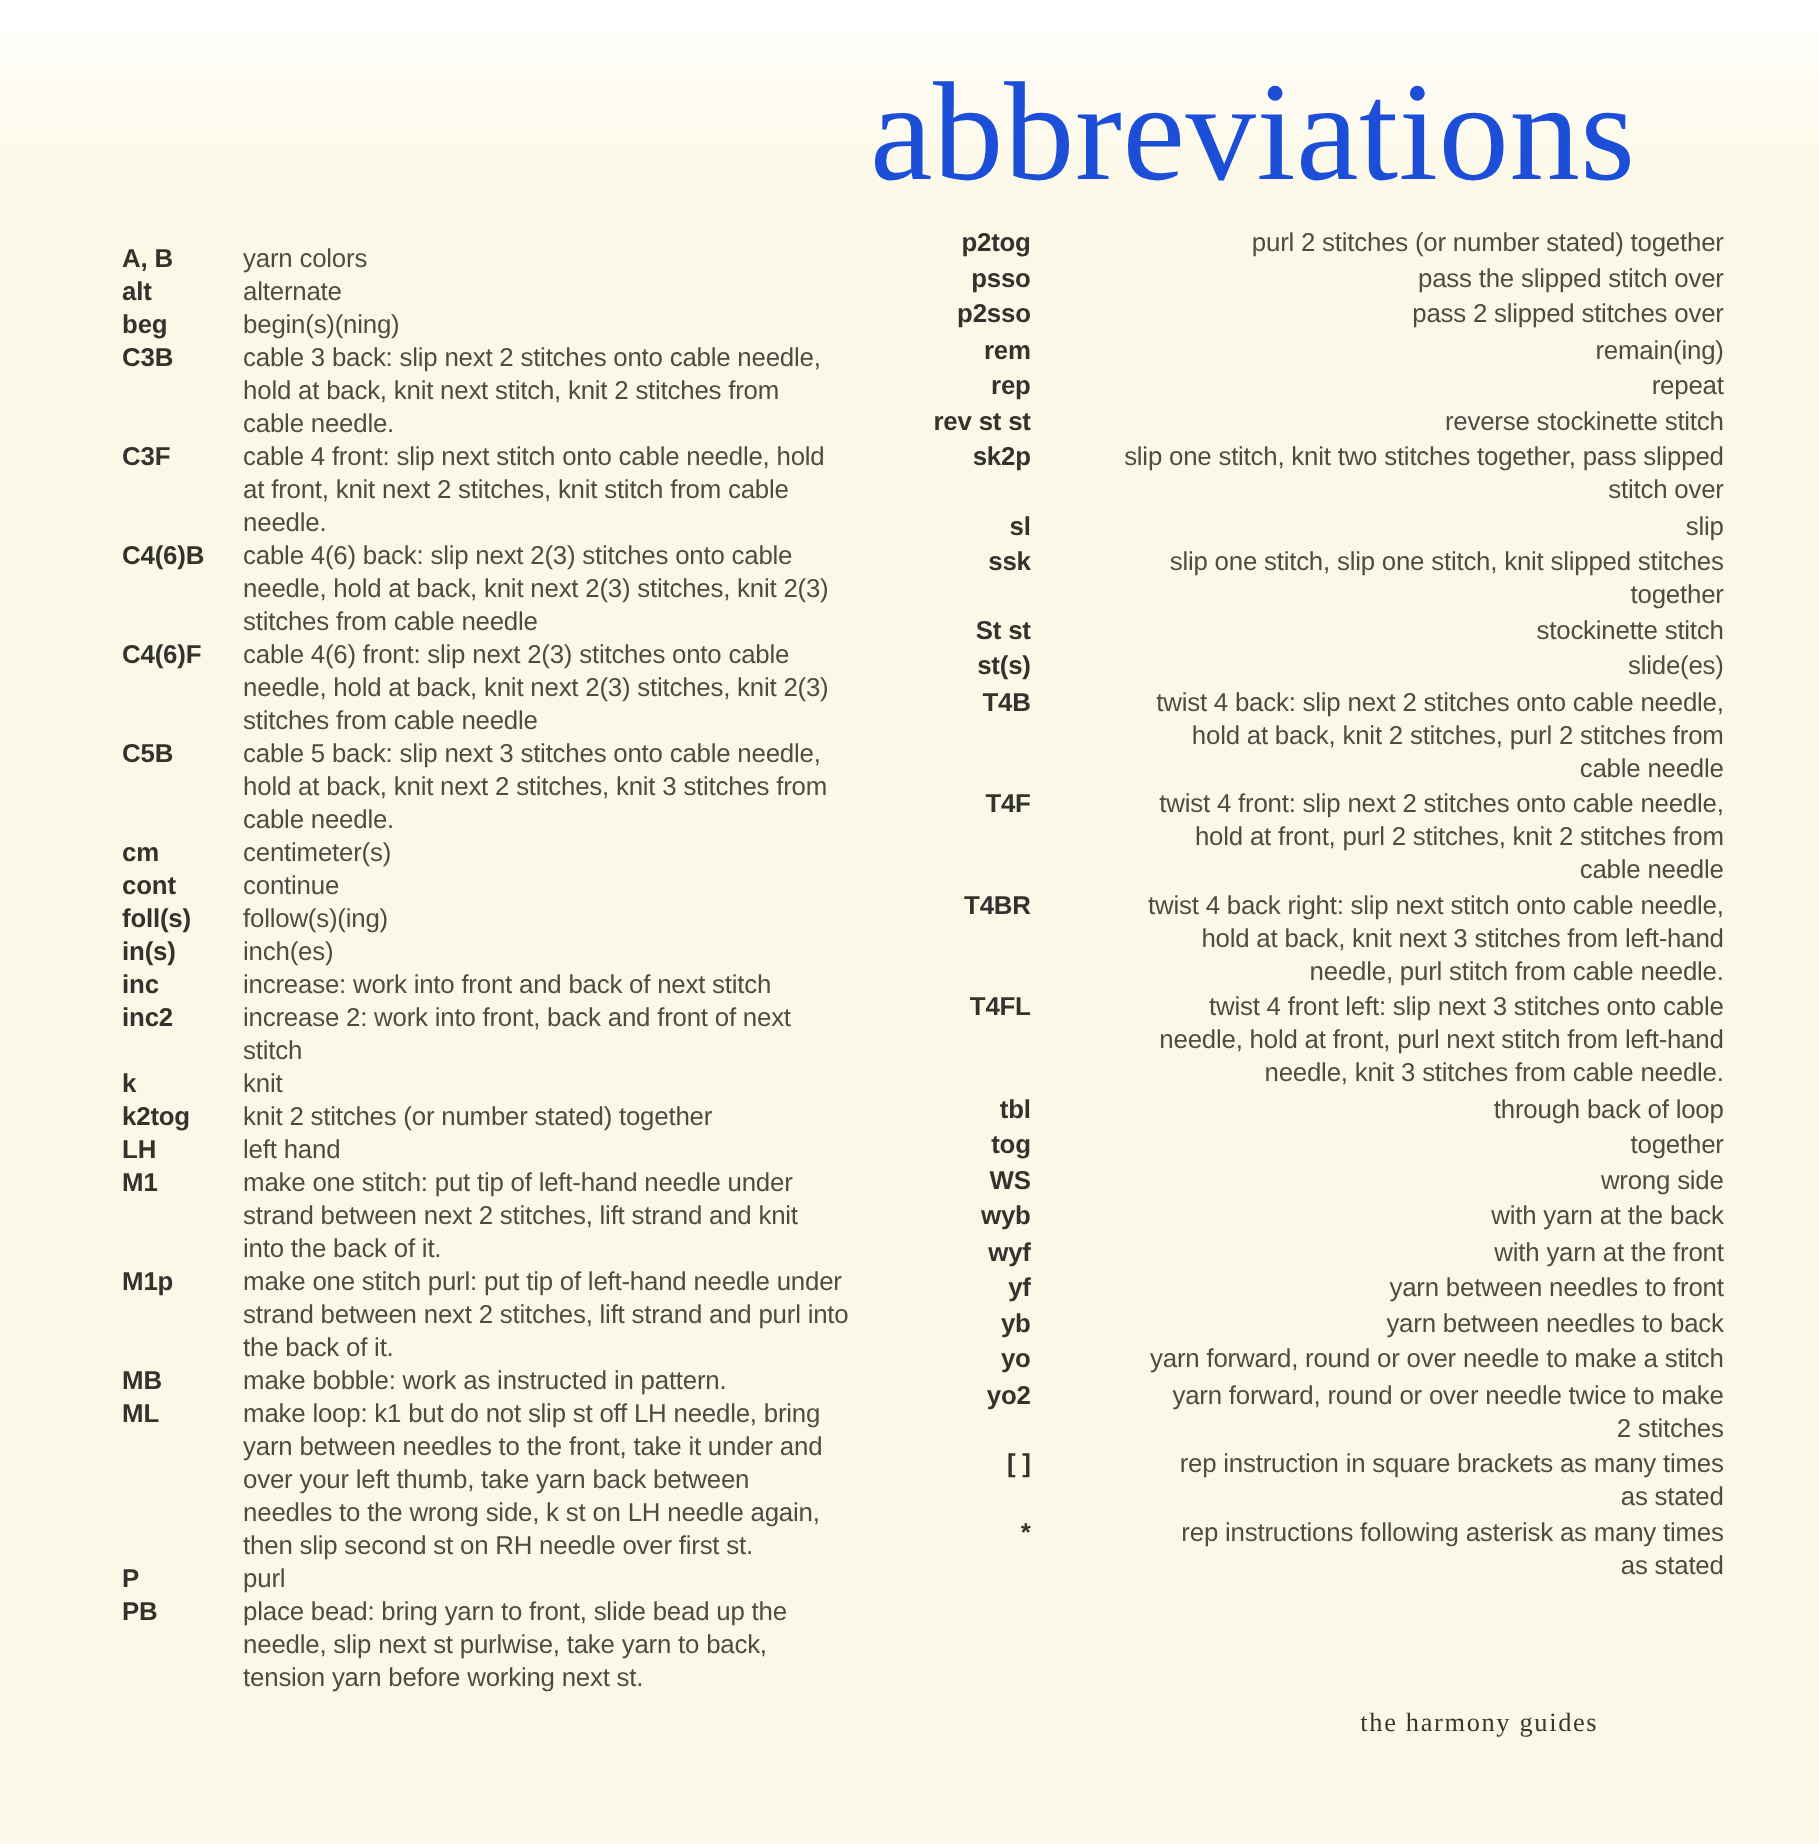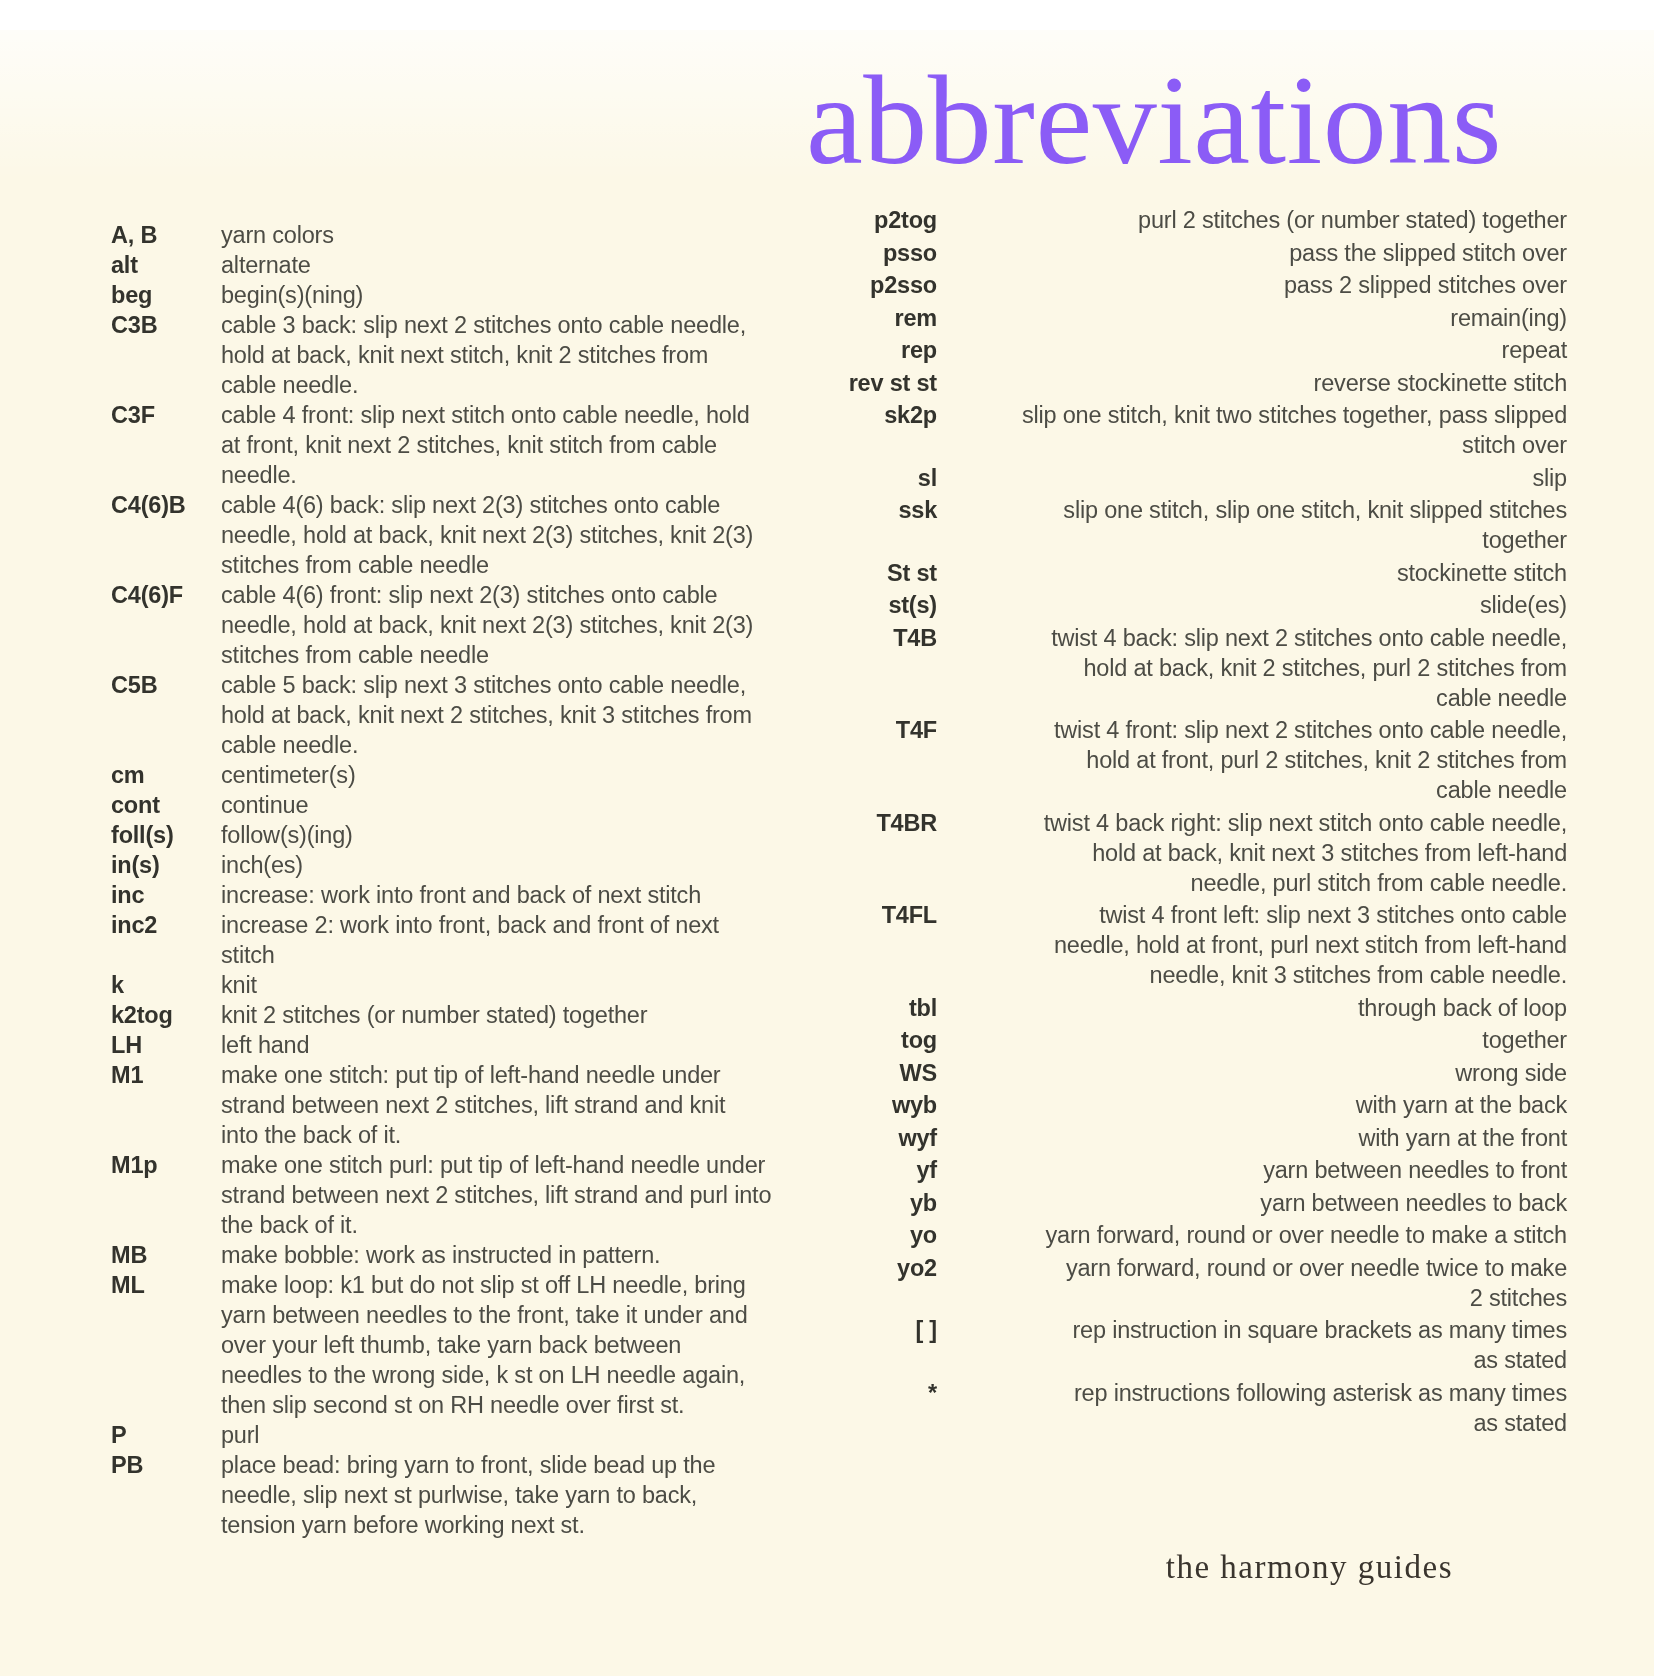--- a/index.html
+++ b/index.html
@@ -12,26 +12,26 @@
   .top-strip{
     position:absolute;left:0;top:0;width:1654px;height:30px;
     background:#ffffff;
   }
   .top-fade{
     position:absolute;left:0;top:30px;width:1654px;height:150px;
     background:linear-gradient(180deg, rgba(255,255,255,.75), rgba(255,255,255,0));
     pointer-events:none;
   }
   .page-title{
-    position:absolute;top:56px;right:152px;margin:0;
+    position:absolute;top:56px;right:167px;margin:0;
     font-family:"Liberation Serif", serif;
     font-weight:400;
     font-size:128px;line-height:1;
     letter-spacing:0.5px;
-    color:#8b5cf6;
+    color:#1d4ed8;
   }
   .col{
     position:absolute;
     font-size:23.5px;line-height:30px;letter-spacing:-0.2px;
     color:#4c4c45;
   }
   .col-left{left:111px;top:220px;width:700px;}
   .col-right{left:827px;top:205px;width:740px;text-align:right;}
   .row{display:flex;align-items:flex-start;}
   .col-right .row{margin-bottom:2.5px;}
@@ -41,21 +41,21 @@
     color:#33332d;
     letter-spacing:-0.2px;
   }
   .def{
     flex:1 1 auto;
     white-space:pre-line;
   }
   .page-footer{
     position:absolute;top:1552px;right:201px;
     font-family:"Liberation Serif", serif;
-    font-size:33px;line-height:30px;
+    font-size:24px;line-height:30px;
     letter-spacing:1.5px;
     color:#3a352e;
   }
 </style>
 </head>
 <body>
 
 <div class="top-strip"></div>
 <div class="top-fade"></div>
 

